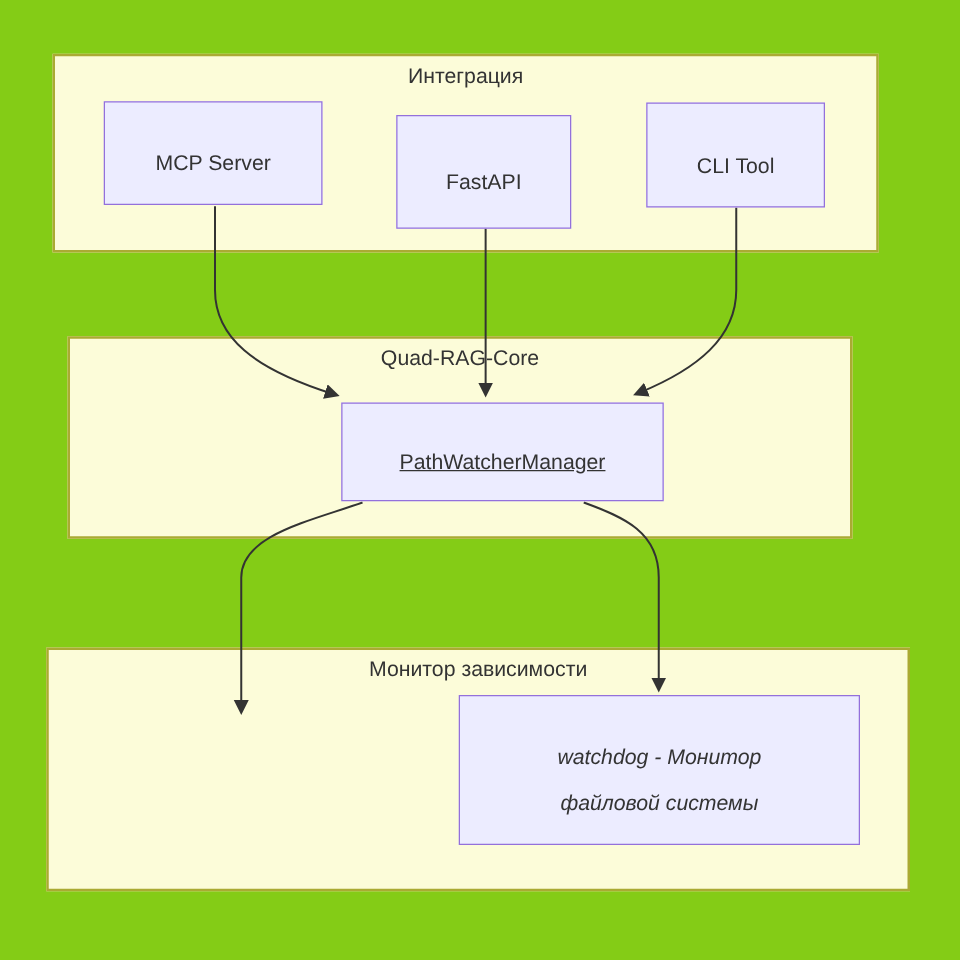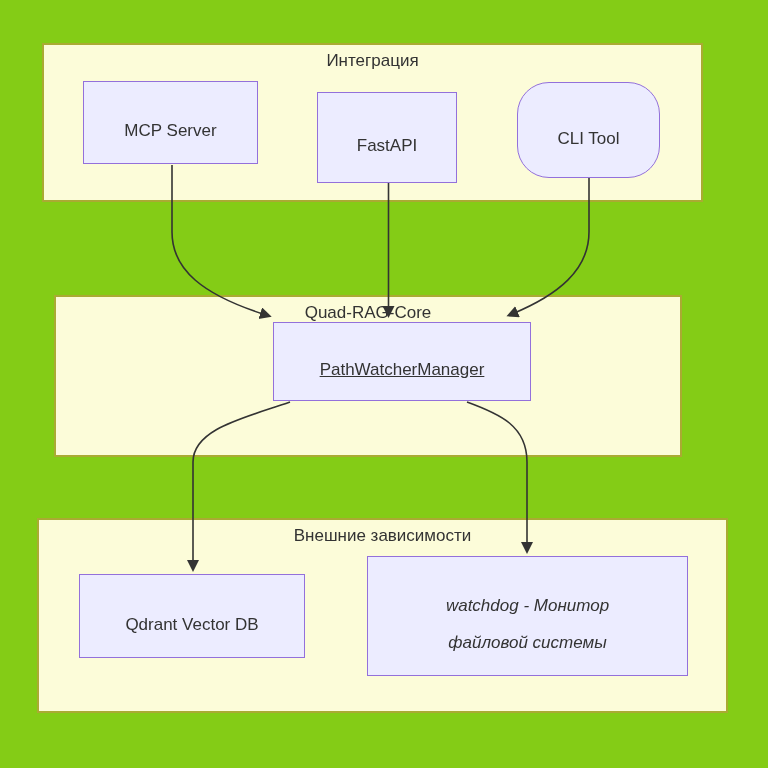--- a/index.html
+++ b/index.html
@@ -54,26 +54,26 @@
 </style>
 </head>
 <body>
 
 <div class="canvas">
 
   <div class="cluster" style="left:42px; top:43px; width:661px; height:159px;">
     <span class="cluster-title">Интеграция</span>
   </div>
 
-  <div class="cluster" style="left:54px; top:295px; width:628px; height:162px;">
+  <div class="cluster" style="left:54px; top:269px; width:628px; height:162px;">
     <span class="cluster-title">Quad-RAG-Core</span>
   </div>
 
   <div class="cluster" style="left:37px; top:518px; width:691px; height:195px;">
-    <span class="cluster-title">Внешние зависимости</span>
+    <span class="cluster-title">Монитор зависимости</span>
   </div>
 
   <svg class="edges" viewBox="0 0 768 768">
     <defs>
       <marker id="arrow" markerUnits="userSpaceOnUse" markerWidth="14" markerHeight="14" refX="6" refY="6" orient="auto">
         <path class="arrowhead" d="M0,0 L12,6 L0,12 Z"></path>
       </marker>
     </defs>
     <path class="edge" marker-end="url(#arrow)" d="M 172 165 L 172 232 C 172 270 203 295 266 315"></path>
     <path class="edge" marker-end="url(#arrow)" d="M 388.5 165 L 388.5 312"></path>
@@ -83,29 +83,26 @@
   </svg>
 
   <div class="node" style="left:83px; top:81px; width:175px; height:83px;">
     <span class="label">MCP Server</span>
   </div>
 
   <div class="node" style="left:317px; top:92px; width:140px; height:91px;">
     <span class="label">FastAPI</span>
   </div>
 
-  <div class="node" style="left:517px; top:82px; width:143px; height:96px;border-radius:32px;">
+  <div class="node" style="left:517px; top:82px; width:143px; height:84px;">
     <span class="label">CLI Tool</span>
   </div>
 
   <div class="node" style="left:273px; top:322px; width:258px; height:79px;text-decoration:underline;">
     <span class="label">PathWatcherManager</span>
   </div>
 
-  <div class="node" style="left:79px; top:574px; width:226px; height:84px;">
-    <span class="label">Qdrant Vector DB</span>
-  </div>
 
   <div class="node wrap2" style="left:367px; top:556px; width:321px; height:120px;font-style:italic;">
     <span class="label">watchdog - Монитор файловой системы</span>
   </div>
 
 </div>
 
 </body></html>

